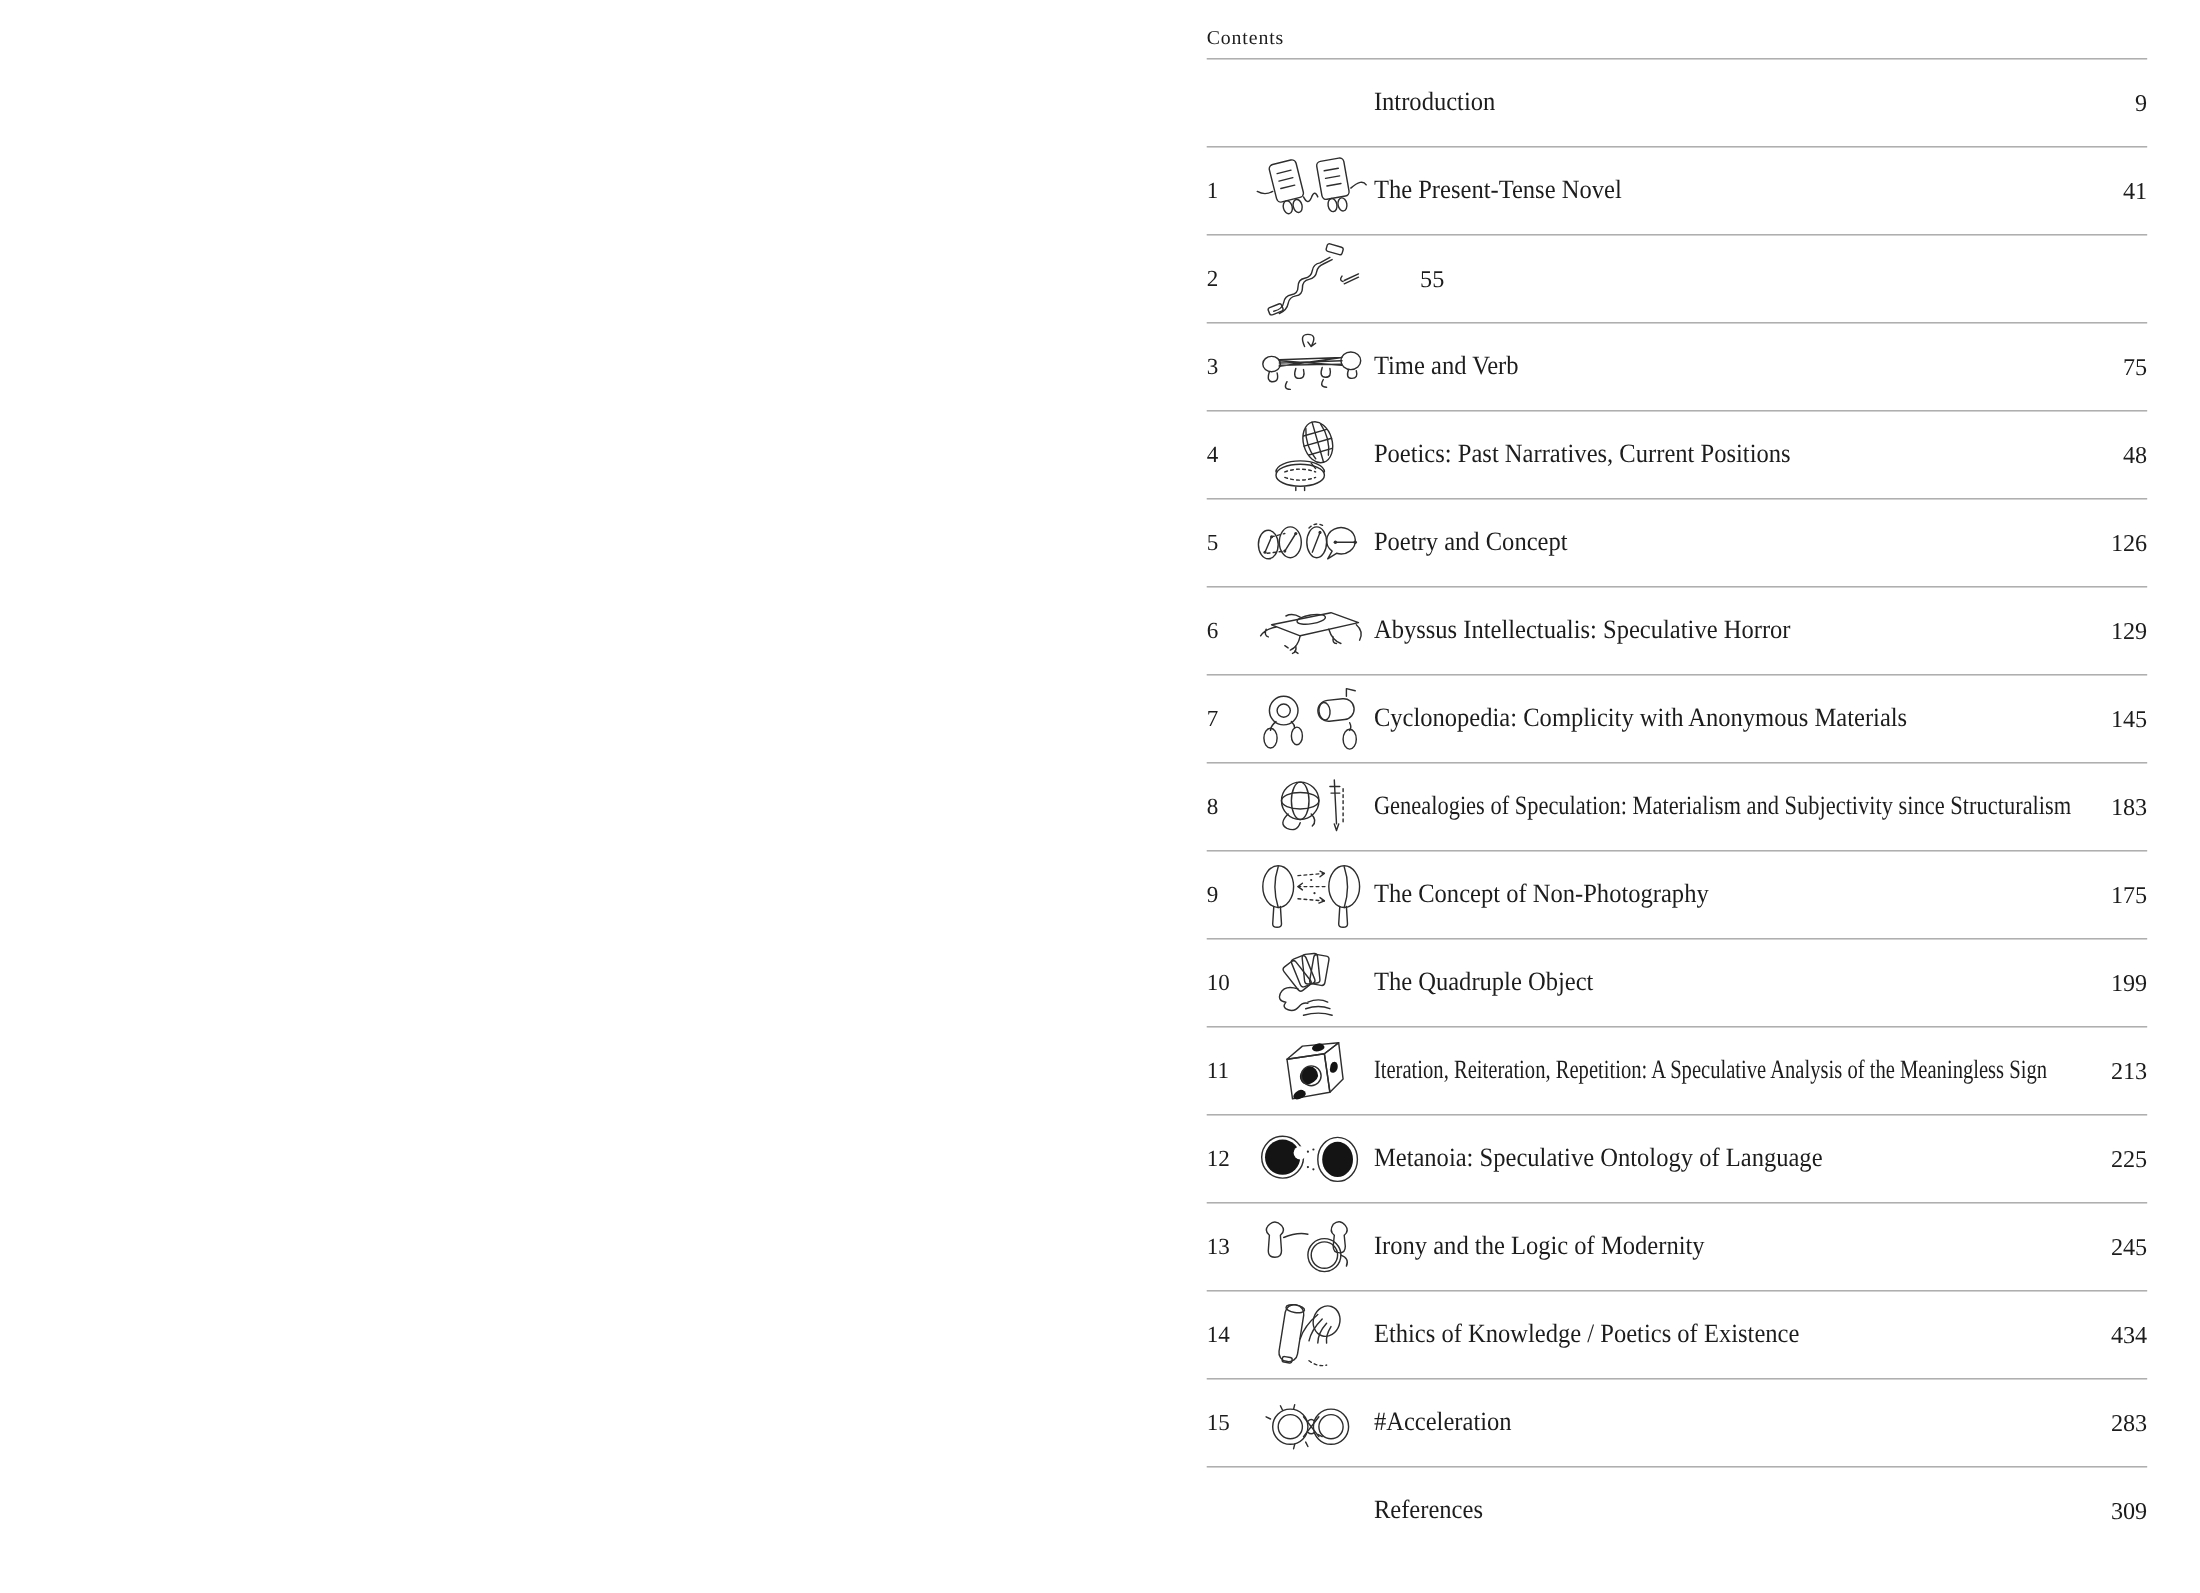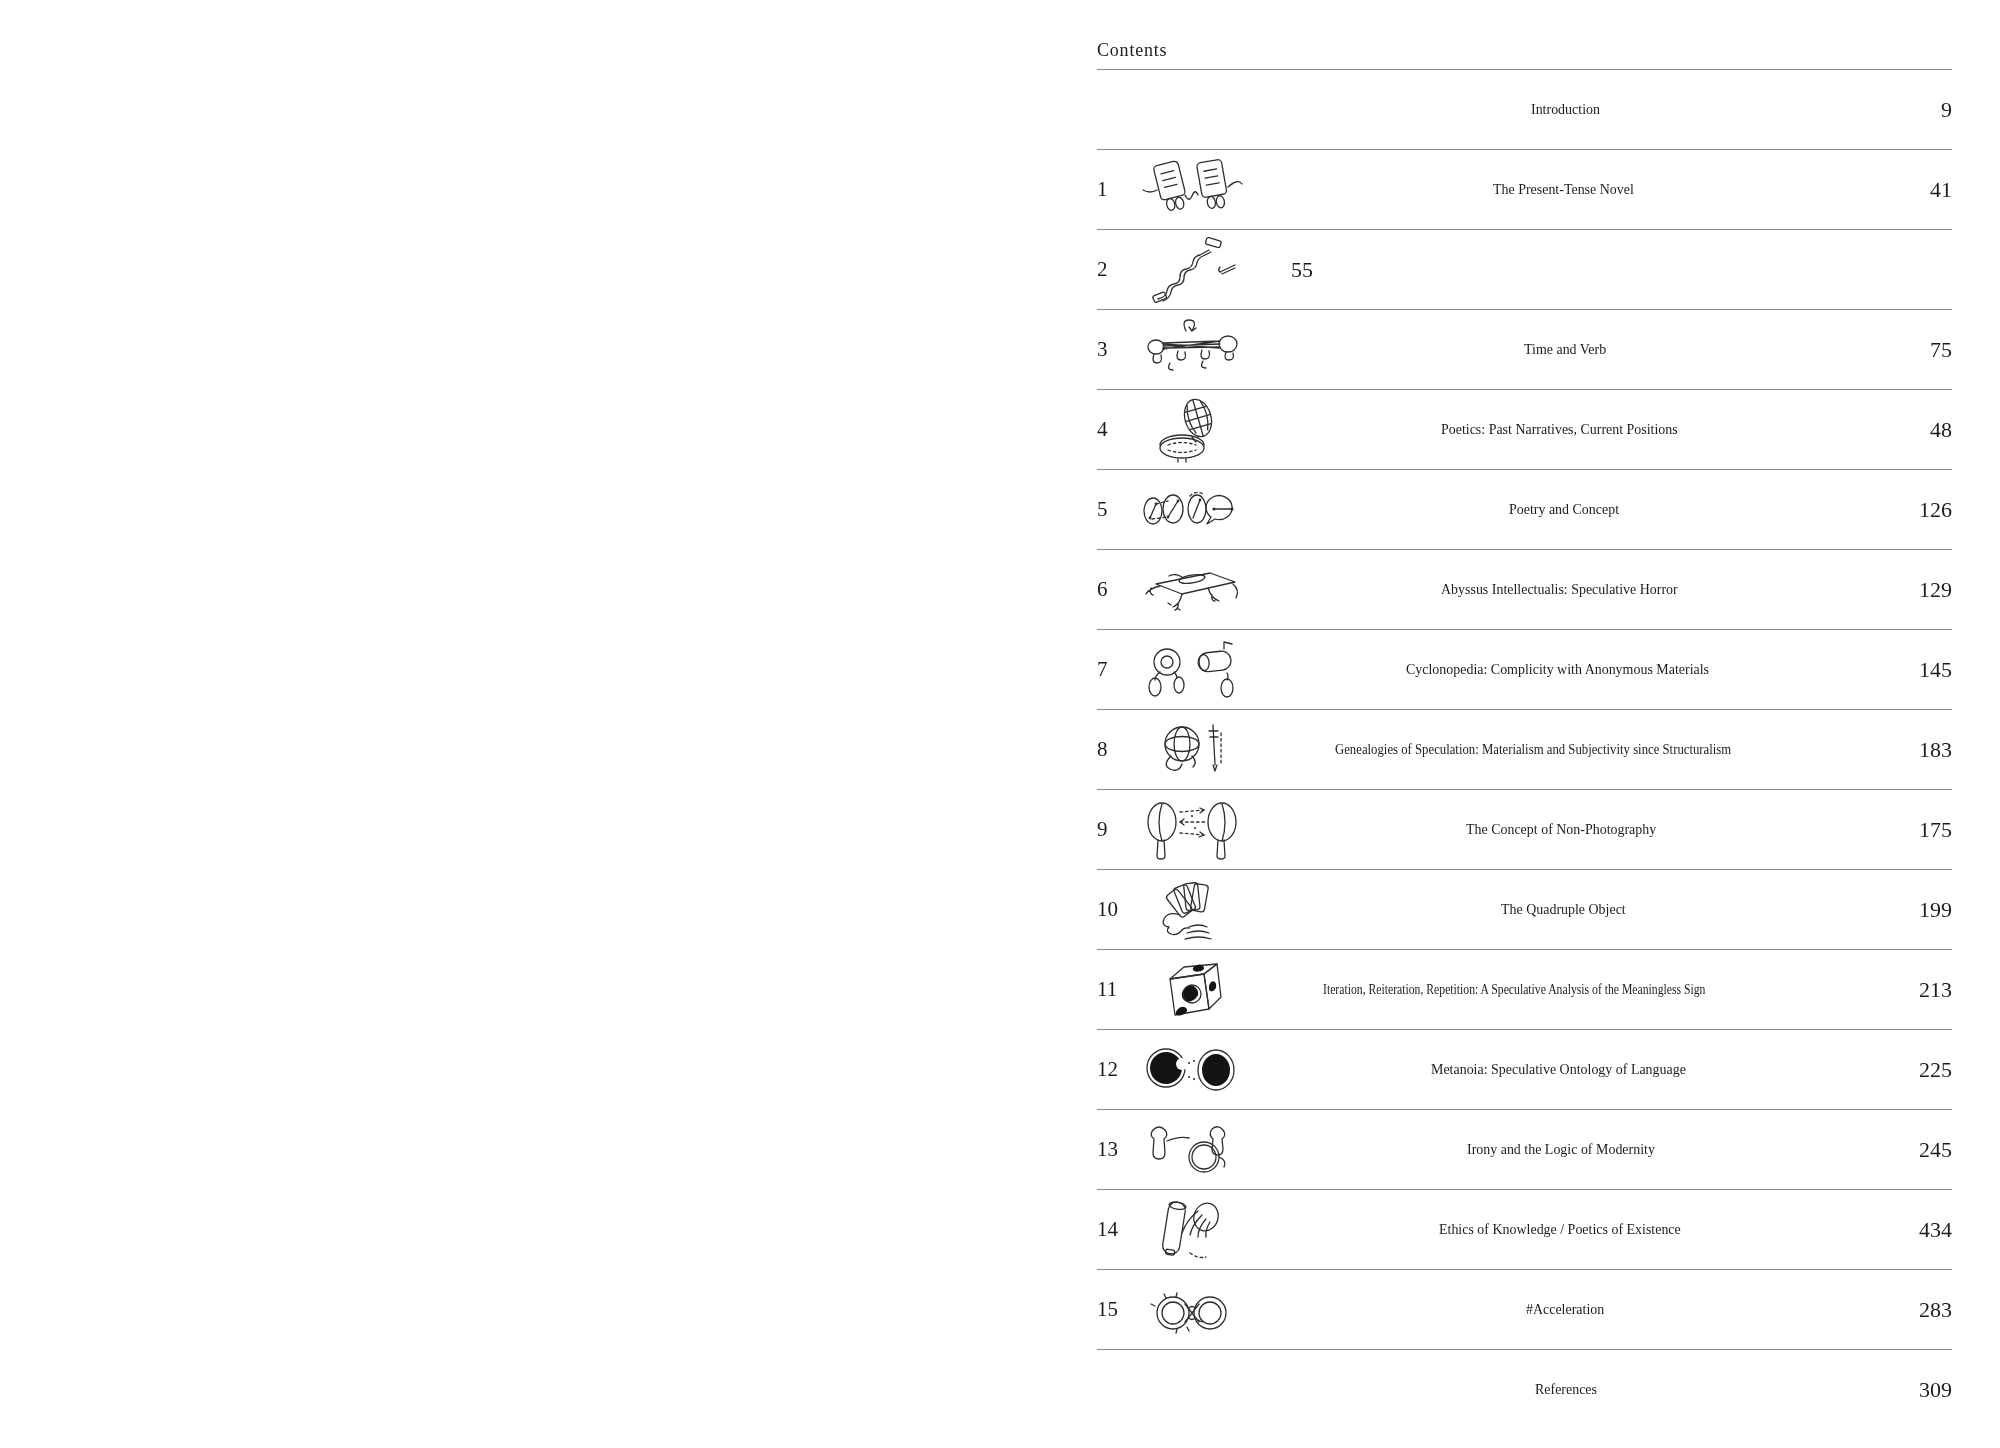--- a/index.html
+++ b/index.html
@@ -11,34 +11,34 @@
     color:#1c1c1c;
   }
   .book-page{ position:relative; width:2000px; height:1448px; background:#ffffff; }
   .blank-left{ position:absolute; left:0; top:0; width:1096px; height:1448px; background:#ffffff; }
 
   .contents-block{
     position:absolute; left:1097px; top:0;
     width:855px;
   }
   .toc-header{
-    padding-top:40px; padding-bottom:8px;
+    padding-top:24px; padding-bottom:8px;
     font-size:18px; letter-spacing:.8px;
     border-bottom:1px solid #8d8d8d;
   }
   .toc-row{
     height:79px;
     display:flex; align-items:center;
     border-bottom:1px solid #8d8d8d;
   }
   .toc-row.no-rule{ border-bottom:none; }
   .col-num{ flex:0 0 38px; font-size:21px; }
   .col-icon{ flex:0 0 114px; display:flex; align-items:center; justify-content:center; }
   .col-icon svg{ display:block; }
-  .col-title{ flex:1 1 auto; min-width:0; font-size:15px; white-space:nowrap;text-align:center; }
+  .col-title{ flex:1 1 auto; min-width:0; font-size:24px; white-space:nowrap; }
   .col-title .t{ display:inline-block; transform-origin:0 50%; transform:scaleX(.93); }
   .toc-row.long .col-title .t{ transform:scaleX(.85); }
   .toc-row.longest .col-title .t{ transform:scaleX(.78); }
   .col-page{ flex:0 0 64px; text-align:right; font-size:22px; }
 
   .ink{ stroke:#2e2e2e; stroke-width:1.3; fill:none; stroke-linecap:round; stroke-linejoin:round; }
   .ink .fl{ fill:#141414; stroke:none; }
   .ink .wh{ fill:#ffffff; stroke:none; }
   .ink .dsh{ stroke-dasharray:2.5 3; }
   .ink .dot{ fill:#2e2e2e; stroke:none; }

